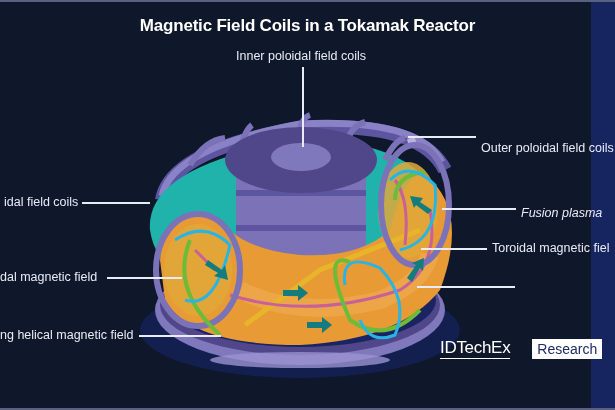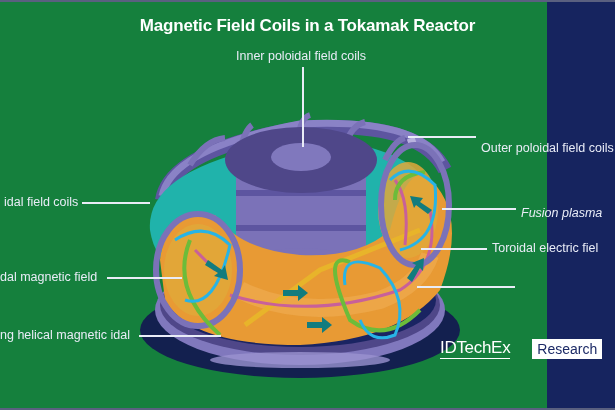--- a/index.html
+++ b/index.html
@@ -1,17 +1,17 @@
 <!DOCTYPE html>
 <html><head>
   <meta charset="utf-8">
   <style>
     html, body { margin:0; padding:0; }
     body { width:615px; height:410px; overflow:hidden; background:#16245f; font-family:"Liberation Sans", sans-serif; }
-    .frame { position:relative; width:547px; height:410px; background:#15803d; }
+    .frame { position:relative; width:591px; height:410px; background:#0f172a; }
     .edge-top { position:absolute; left:0; top:0; width:615px; height:2px; background:#5a6080; }
     .edge-bot { position:absolute; left:0; bottom:0; width:615px; height:2px; background:#5a6080; }
     .title { position:absolute; left:0; top:16px; width:615px; text-align:center; color:#ffffff; font-weight:bold; font-size:17px; letter-spacing:-0.2px; }
     .label { position:absolute; color:#e9ecf7; font-size:12.5px; white-space:nowrap; line-height:14px; }
     .leader { position:absolute; background:#e9ecf7; height:1.5px; }
     .vleader { position:absolute; background:#e9ecf7; width:1.5px; }
     svg.art { position:absolute; left:0; top:0; }
     .logo { position:absolute; left:440px; top:339px; display:flex; align-items:flex-end; }
     .logo-id { color:#ffffff; font-size:17px; border-bottom:1.5px solid #fff; line-height:18px; padding-bottom:1px; letter-spacing:-0.3px; }
     .logo-box { margin-left:22px; background:#ffffff; color:#1c2a66; font-size:14px; padding:2px 5px; line-height:16px; }
@@ -91,29 +91,29 @@
 
   <div class="label" style="left:481px; top:129px;margin-top:12px;">Outer poloidal field coils</div>
   <div class="leader" style="left:408px; top:136px; width:68px;"></div>
 
   <div class="label" style="left:4px; top:195px;">idal field coils</div>
   <div class="leader" style="left:82px; top:202px; width:68px;"></div>
 
   <div class="label" style="left:521px; top:206px;font-style:italic;">Fusion plasma</div>
   <div class="leader" style="left:442px; top:208px; width:74px;"></div>
 
-  <div class="label" style="left:492px; top:241px;">Toroidal electric fiel</div>
+  <div class="label" style="left:492px; top:241px;">Toroidal magnetic fiel</div>
   <div class="leader" style="left:421px; top:248px; width:66px;"></div>
 
   <div class="leader" style="left:417px; top:286px; width:98px;"></div>
 
   <div class="label" style="left:0px; top:270px;">dal magnetic field</div>
   <div class="leader" style="left:107px; top:277px; width:75px;"></div>
 
-  <div class="label" style="left:0px; top:328px;">ng helical magnetic idal</div>
+  <div class="label" style="left:0px; top:328px;">ng helical magnetic field</div>
   <div class="leader" style="left:139px; top:335px; width:82px;"></div>
 
   <div class="logo">
     <span class="logo-id">IDTechEx</span>
     <span class="logo-box">Research</span>
   </div>
 
   <div class="edge-bot"></div>
 </div>
 

